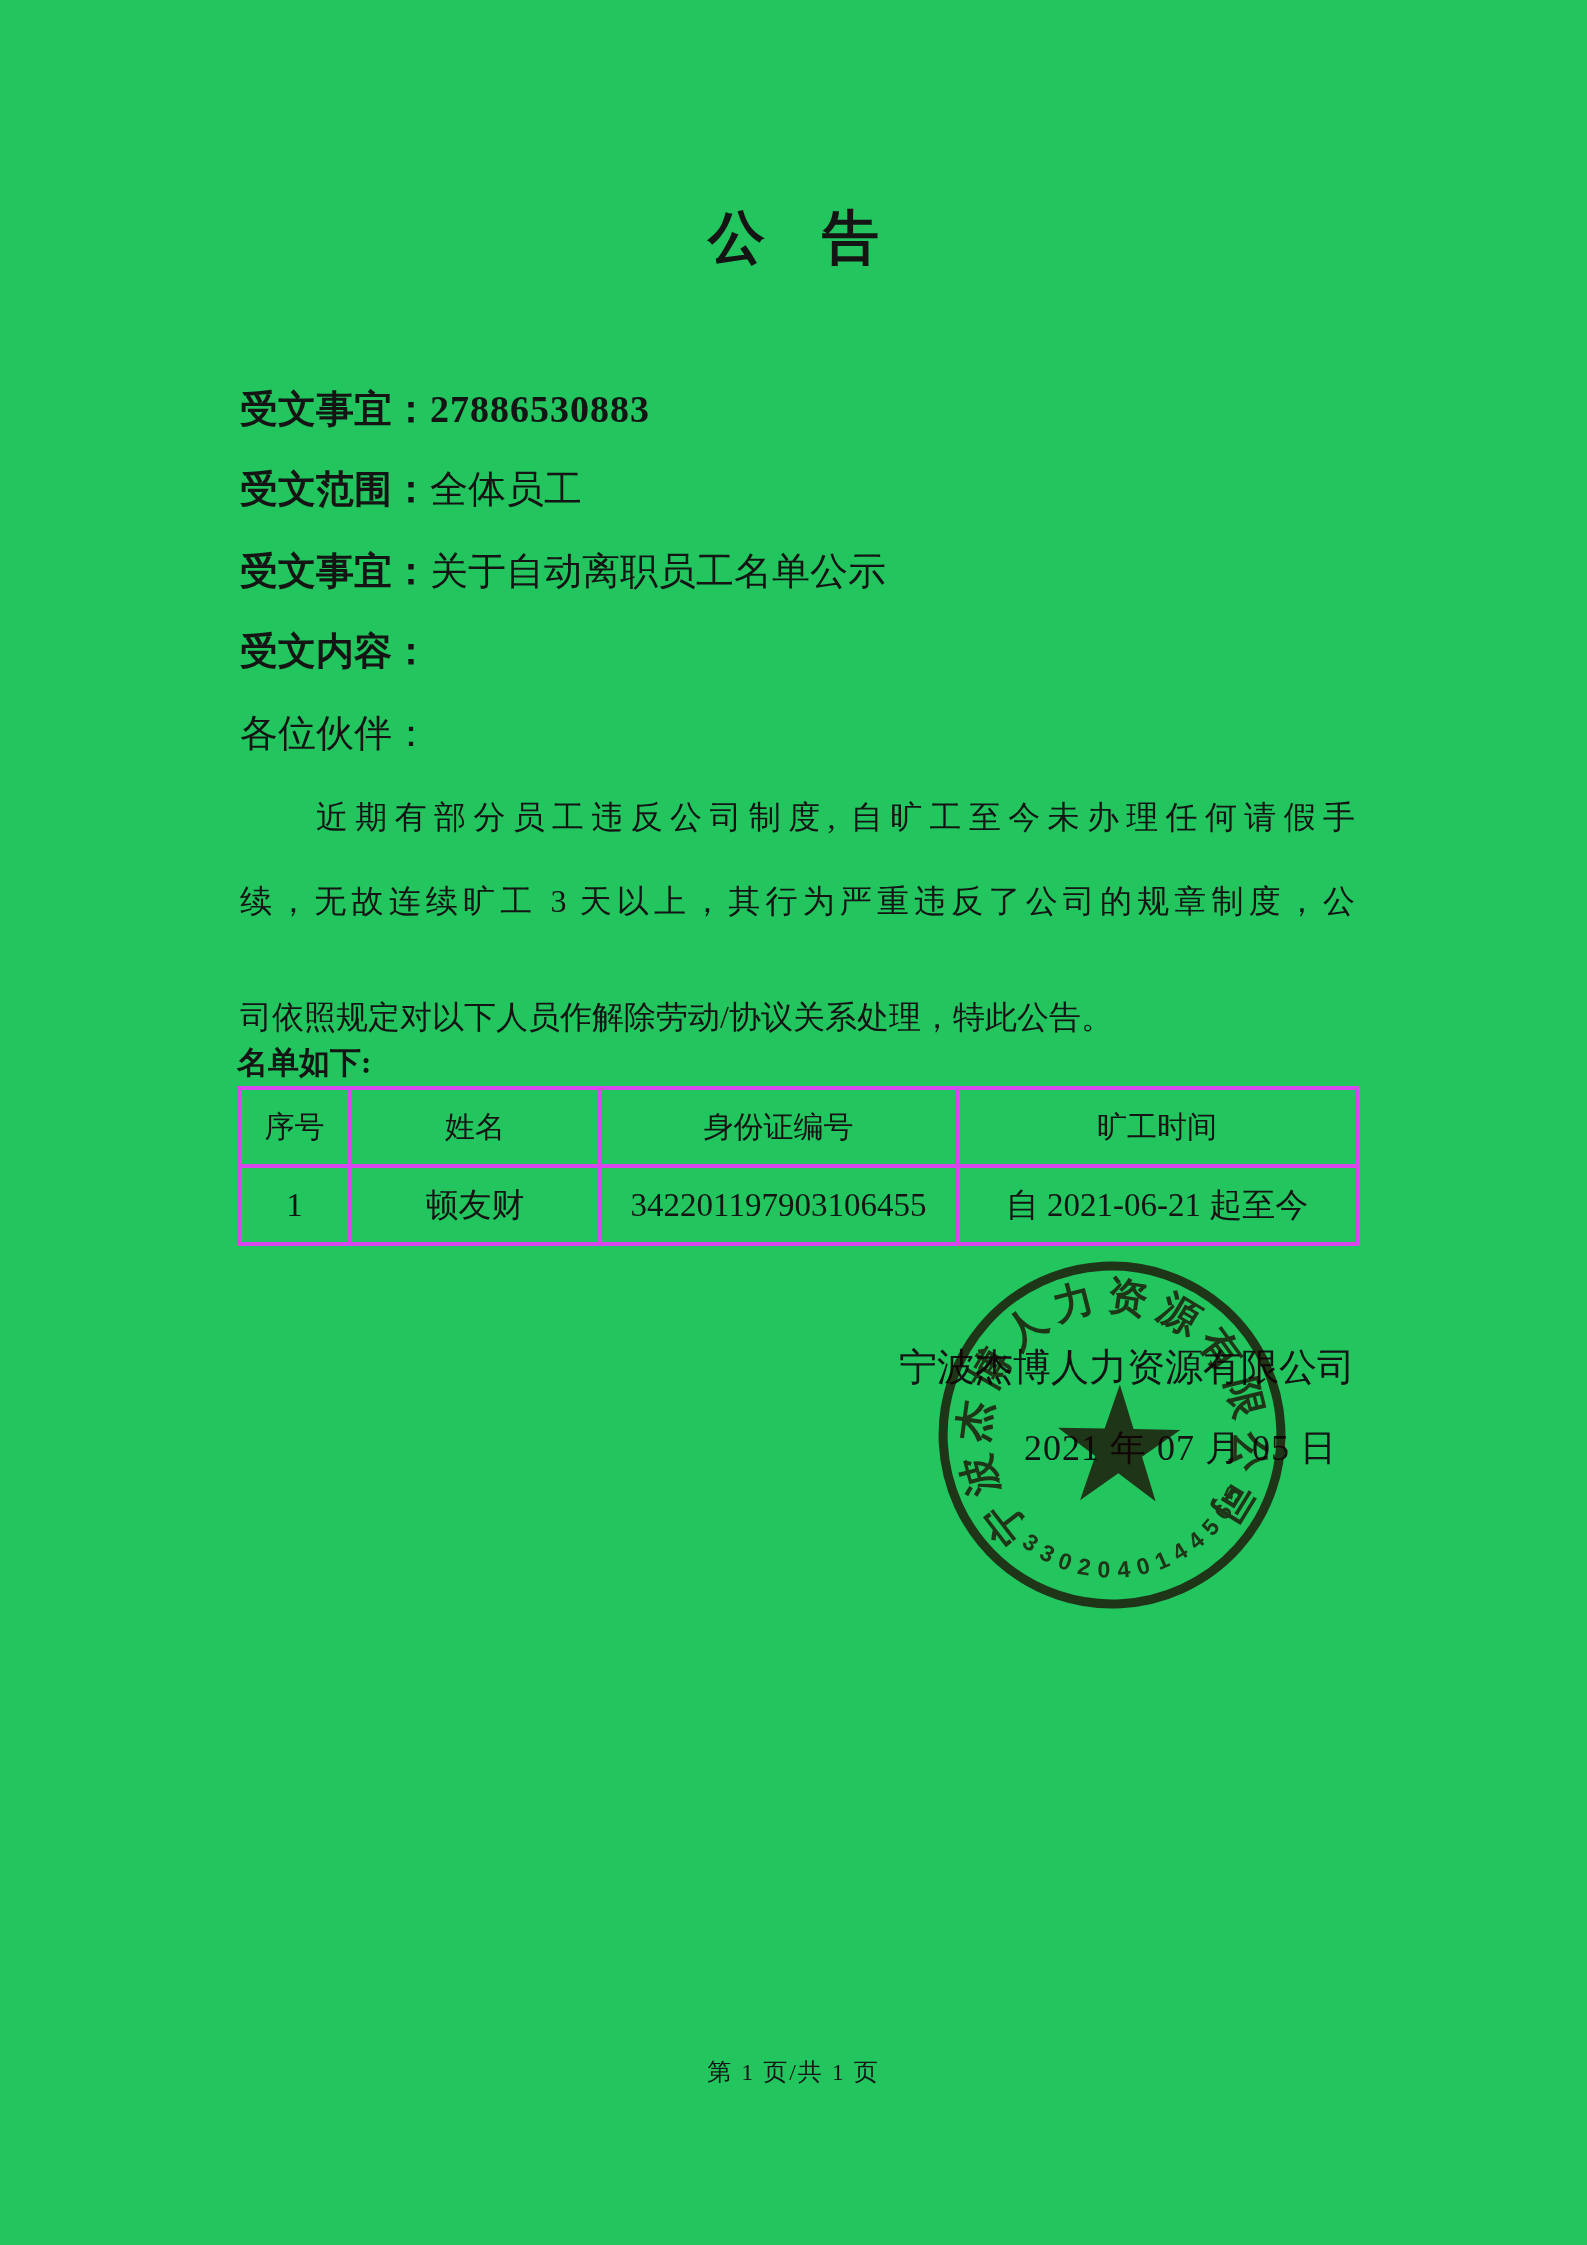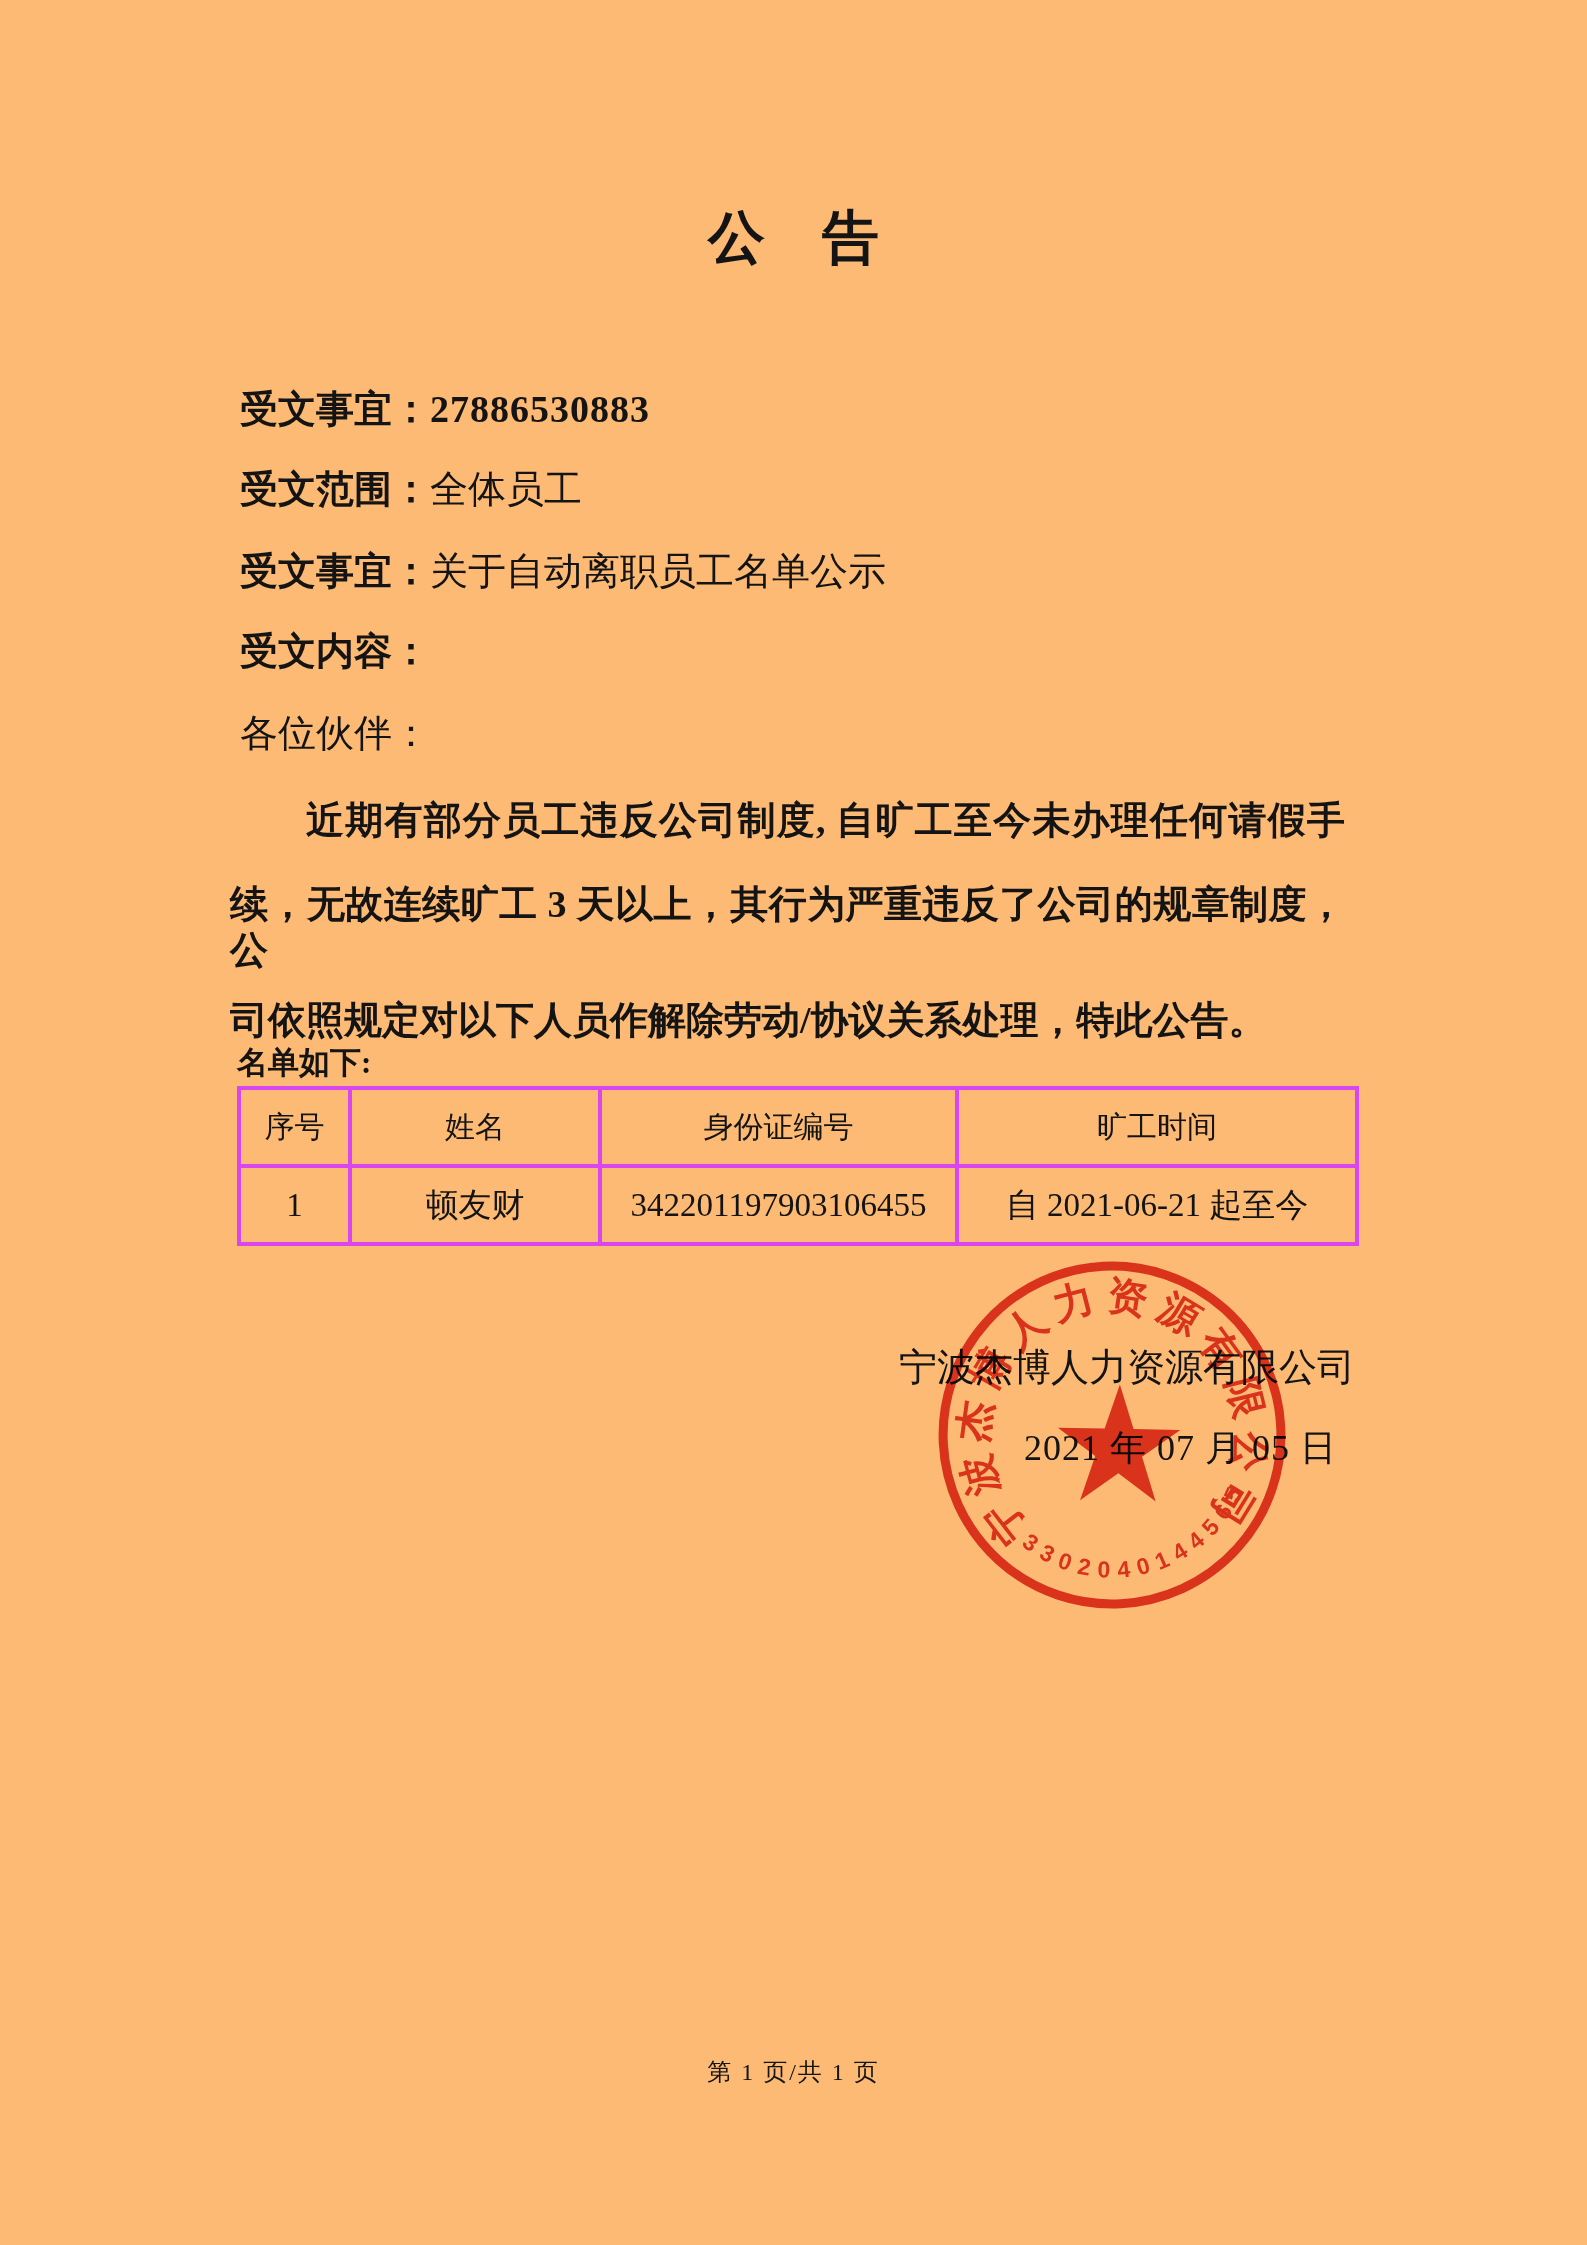--- a/index.html
+++ b/index.html
@@ -1,19 +1,19 @@
 <!DOCTYPE html>
 <html><head>
 <meta charset="utf-8">
 <style>
   html,body{margin:0;padding:0;background:#ffffff;}
   .page{
     position:relative;
     width:1587px;height:2245px;
-    background:#fdba74;
+    background:#22c55e;
     overflow:hidden;
     font-family:"Liberation Serif","DejaVu Serif",serif;
     color:#141414;
   }
   .doc-title{
     position:absolute;top:200px;left:0;width:100%;
     text-align:center;
     font-size:57px;font-weight:bold;
     white-space:pre;
   }
@@ -22,23 +22,23 @@
     font-size:38px;line-height:1.15;white-space:nowrap;
   }
   .meta-label{font-weight:bold;}
   .meta-value{font-weight:normal;}
   .meta-value.bold{font-weight:bold;letter-spacing:1px;}
   .salutation{
     position:absolute;left:240px;top:708px;
     font-size:38px;white-space:nowrap;
   }
   .body-line{
-    position:absolute;left:230px;width:1115px;
-    font-size:38px;line-height:1.2;
-    text-align:justify;text-align-last:justify;font-weight:bold;
+    position:absolute;left:240px;width:1115px;
+    font-size:32px;line-height:1.2;
+    text-align:justify;text-align-last:justify;
   }
   .body-line.first{padding-left:76px;width:1039px;}
   .body-line.last{text-align-last:left;margin-top:32px;}
   .list-label{
     position:absolute;left:237px;top:1042px;
     font-size:31px;font-weight:bold;
   }
   table.roster{
     position:absolute;left:237px;top:1086px;
     width:1118px;border-collapse:collapse;table-layout:fixed;

